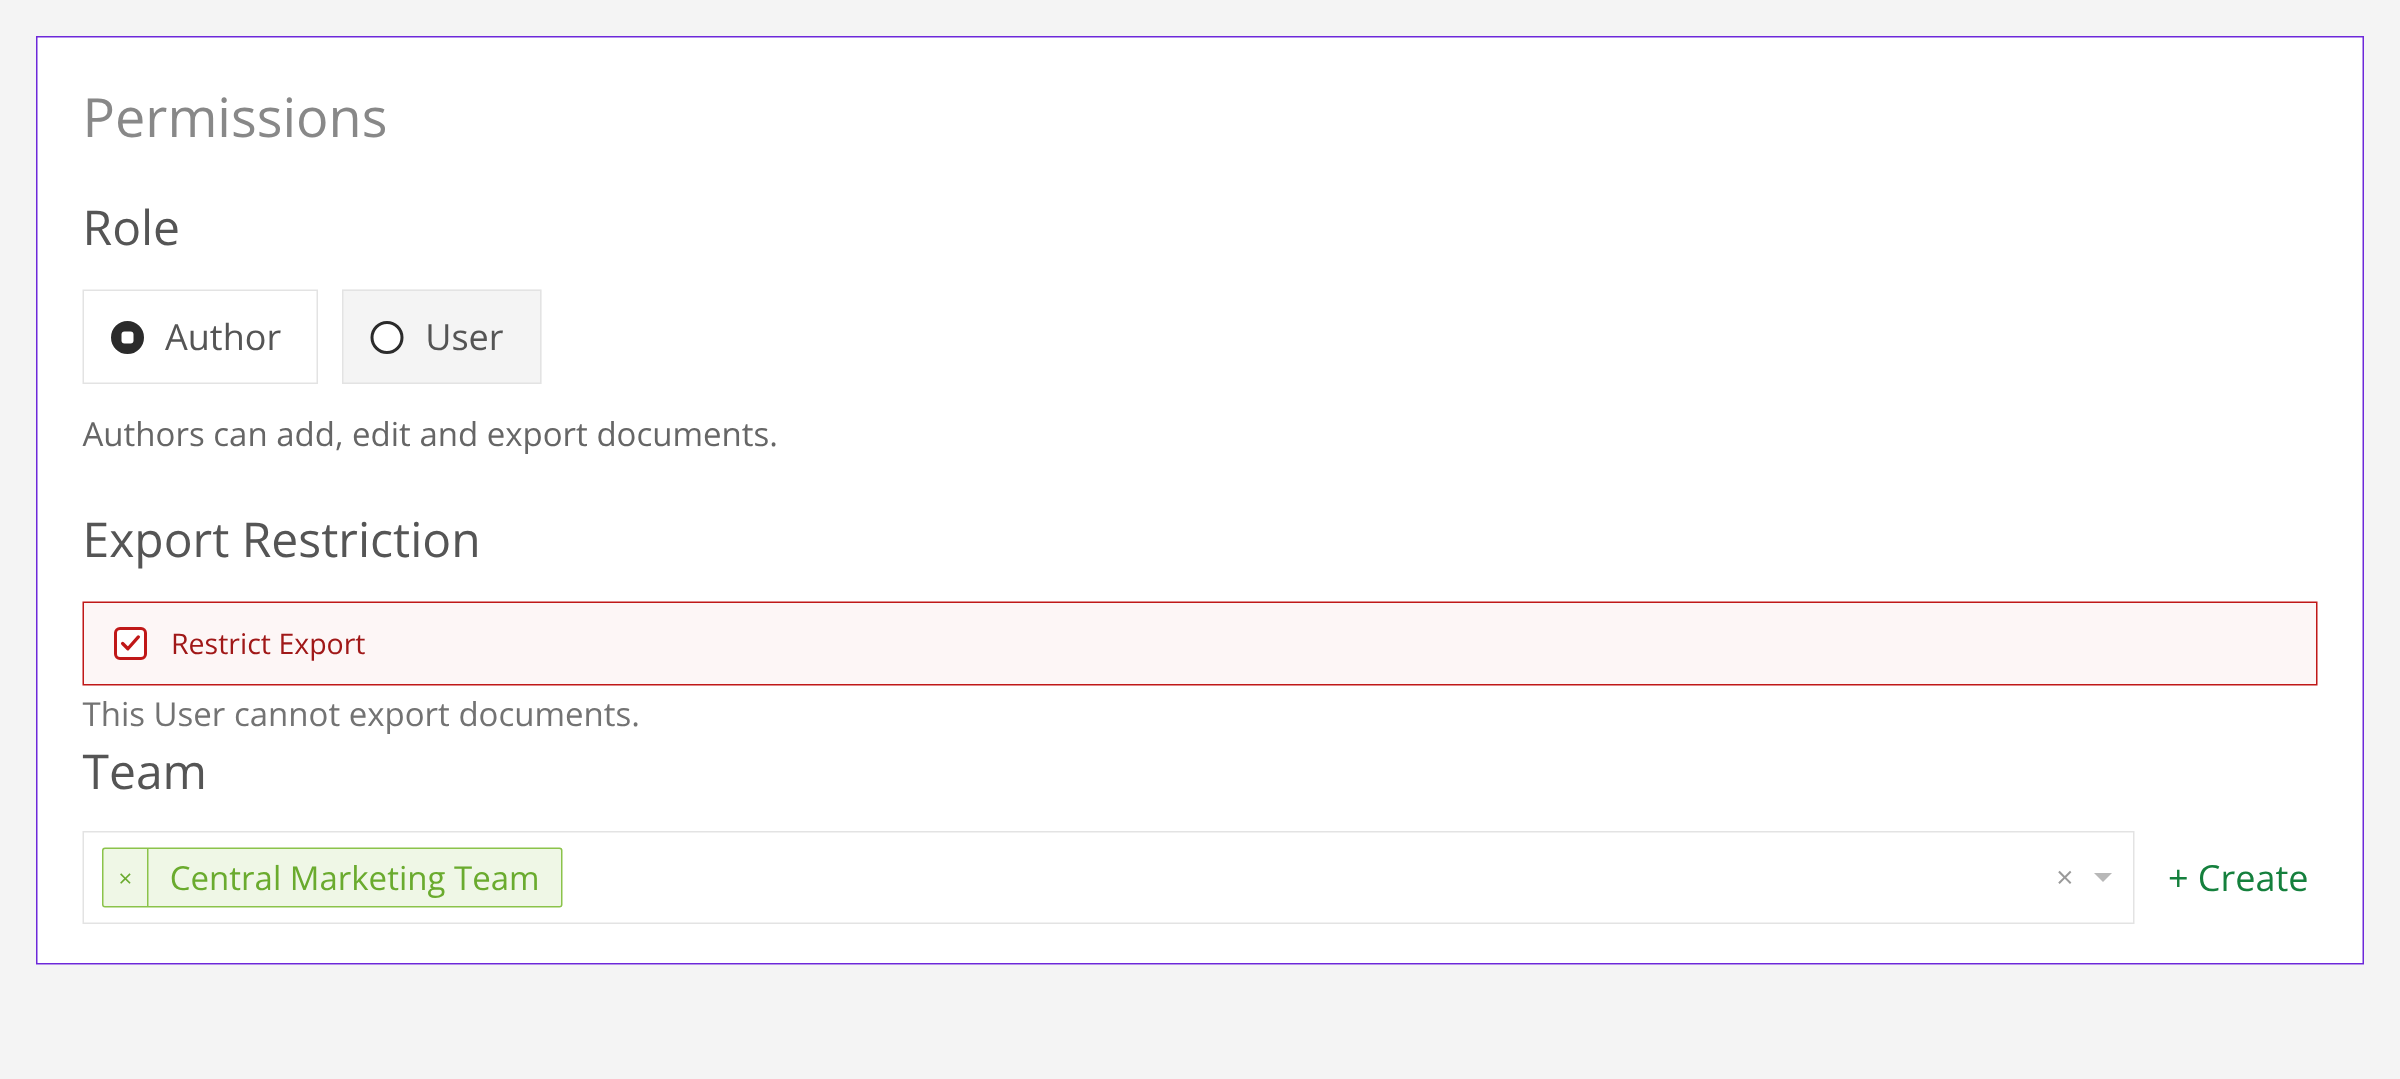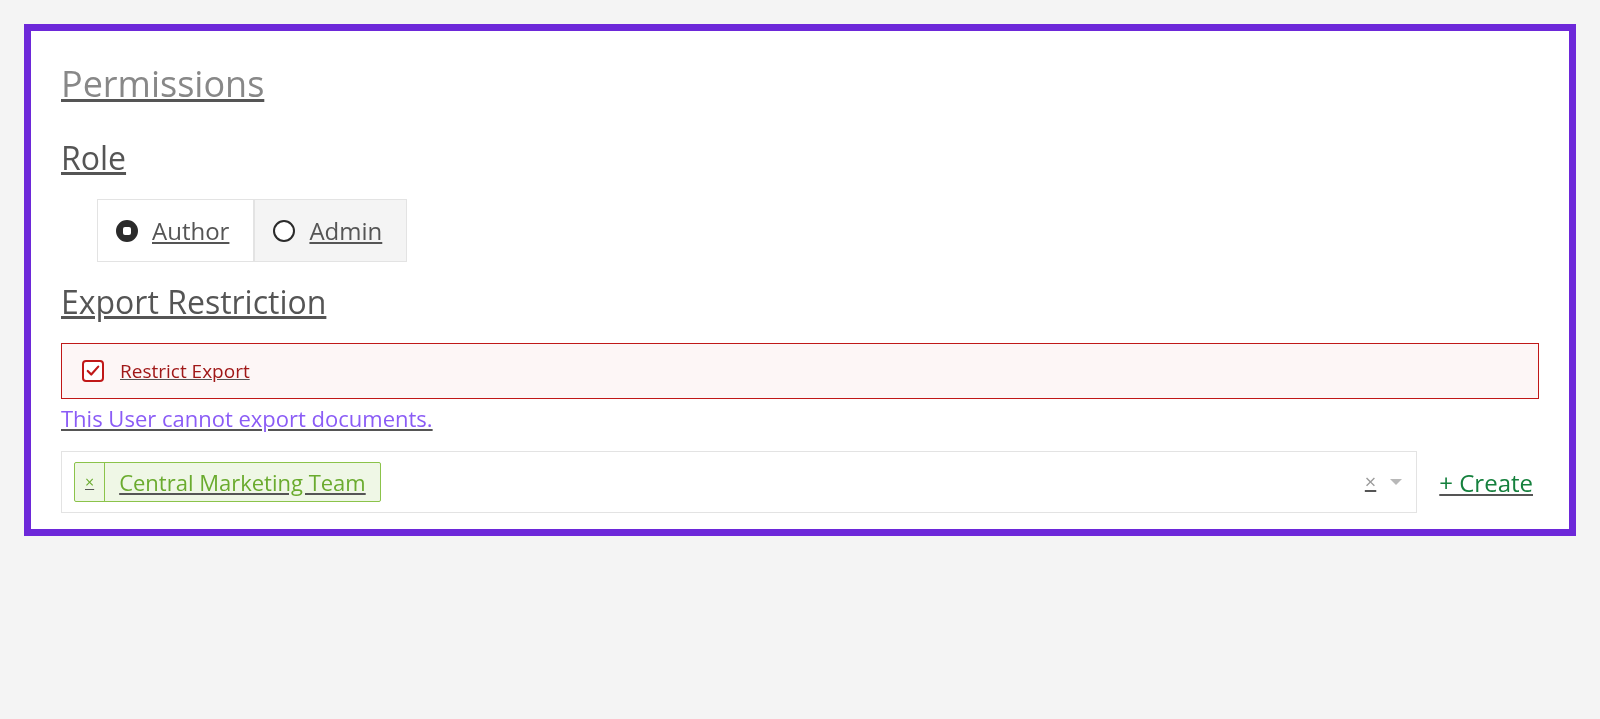--- a/index.html
+++ b/index.html
@@ -5,42 +5,40 @@
   * { box-sizing: border-box; }
   html, body {
     margin: 0;
     padding: 0;
     background: #f4f4f4;
     font-family: "Open Sans", "Segoe UI", Arial, sans-serif;
     color: #555;
   }
   .outer {
     margin: 24px;
-    border: 7px solid #6d28d9;
-    background: #fff;
-    padding: 28px 30px 16px 30px;
-    text-decoration: underline;
+    border: 1px solid #6d28d9;
+    background: #fff;
+    padding: 28px 30px 26px 30px;
   }
   .page-title {
     font-size: 36px;
     font-weight: 400;
     color: #888;
     margin: 0 0 28px 0;
   }
   .section-label {
     font-size: 32px;
     color: #555;
     margin: 0 0 20px 0;
   }
   .section-label.tight { margin-bottom: 14px; }
   .role-row {
     display: flex;
-    gap: 0;
+    gap: 16px;
     margin-bottom: 18px;
-    margin-left: 36px;
   }
   .role-opt {
     display: flex;
     align-items: center;
     gap: 14px;
     padding: 14px 24px 14px 18px;
     border: 1px solid #e3e3e3;
     background: #f4f4f4;
     font-size: 24px;
     color: #555;
@@ -90,21 +88,21 @@
     border-radius: 4px;
     display: inline-flex;
     align-items: center;
     justify-content: center;
     color: #c01818;
     background: #fff;
   }
   .checkbox svg { width: 14px; height: 14px; }
   .restrict-hint {
     font-size: 22px;
-    color: #8b5cf6;
+    color: #737373;
     margin: 4px 0 2px 0;
   }
   .team-row {
     display: flex;
     align-items: stretch;
     gap: 16px;
     margin-top: 18px;
   }
   .team-select {
     flex: 1;
@@ -174,38 +172,40 @@
 
   <div class="section-label">Role</div>
 
   <div class="role-row">
     <div class="role-opt selected">
       <span class="radio filled"></span>
       <span>Author</span>
     </div>
     <div class="role-opt">
       <span class="radio"></span>
-      <span>Admin</span>
+      <span>User</span>
     </div>
   </div>
 
+  <p class="hint">Authors can add, edit and export documents.</p>
 
   <div class="section-label">Export Restriction</div>
 
   <div class="restrict-box">
     <span class="checkbox">
       <svg viewBox="0 0 16 16">
           <path d="M2 8 L6 12 L14 3" stroke="#c01818" stroke-width="2.5" fill="none" stroke-linecap="round" stroke-linejoin="round"></path>
         </svg>
     </span>
     <span>Restrict Export</span>
   </div>
 
   <p class="restrict-hint">This User cannot export documents.</p>
 
+  <div class="section-label tight">Team</div>
 
   <div class="team-row">
     <div class="team-select">
       <div class="chips">
         <span class="chip">
           <span class="chip-x">×</span>
           <span class="chip-label">Central Marketing Team</span>
         </span>
       </div>
       <div class="select-controls">

